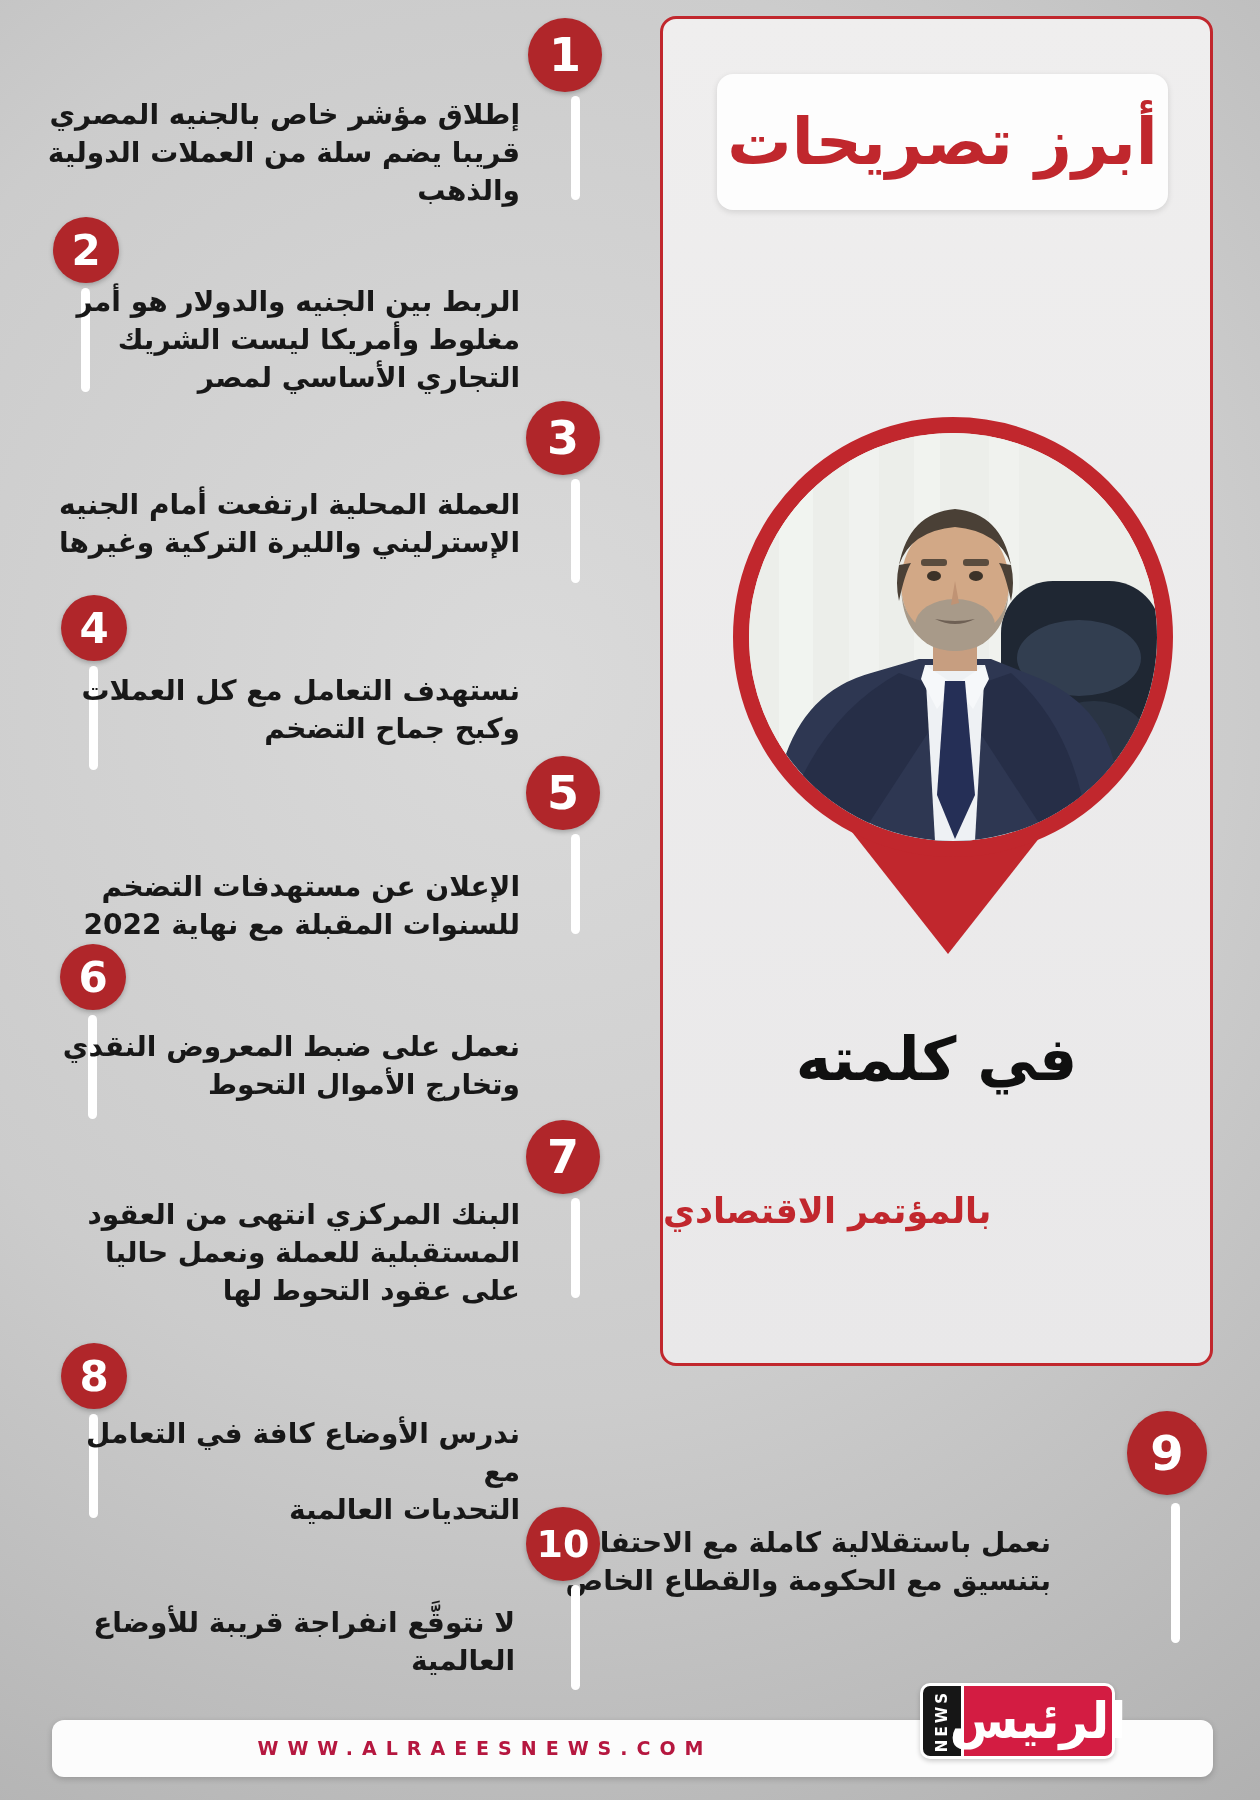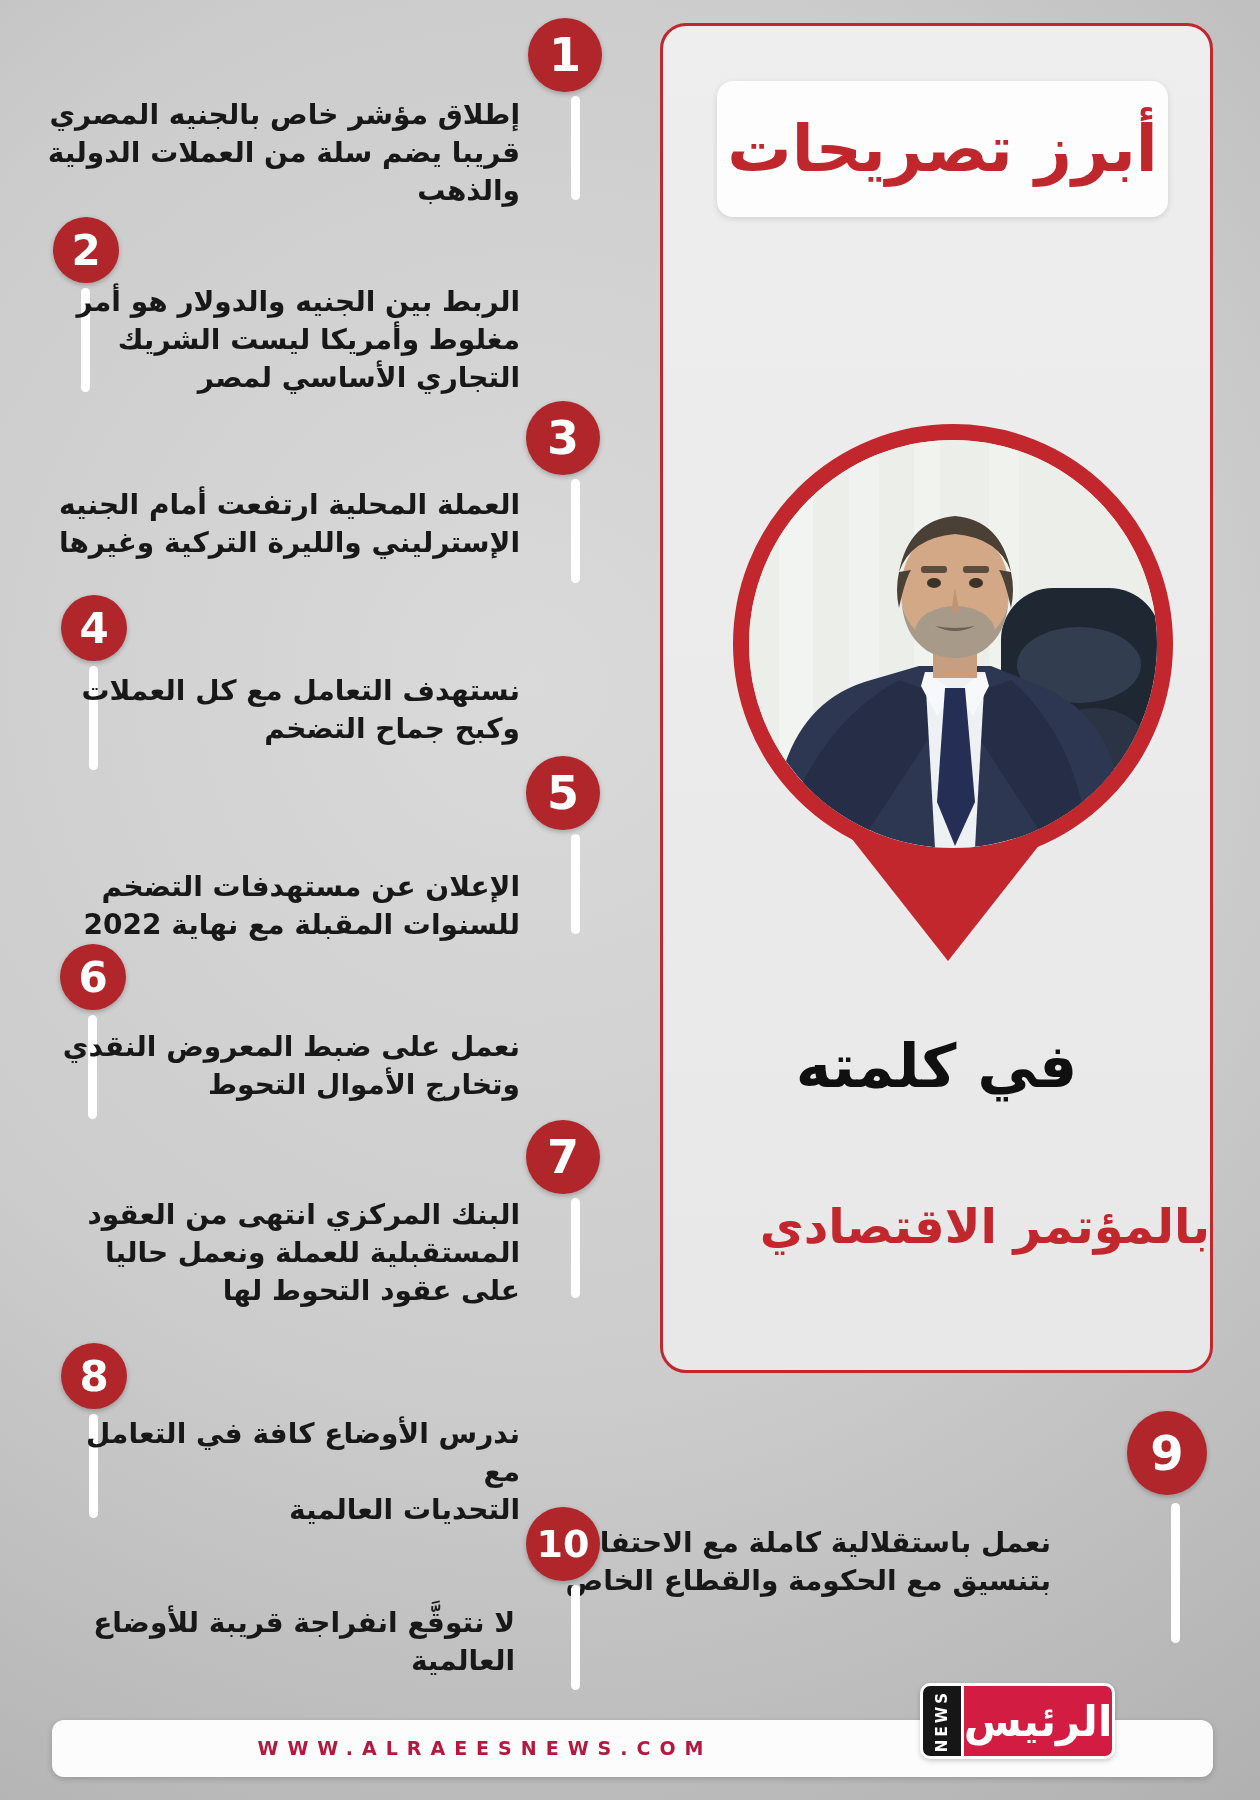--- a/index.html
+++ b/index.html
@@ -16,22 +16,22 @@
   .num-lg{width:74px;height:74px;font-size:46px;}
   .num-sm{width:66px;height:66px;font-size:42px;}
   .pin-line{
     position:absolute;width:9px;background:#ffffff;border-radius:5px;
   }
   .item-text{
     position:absolute;direction:rtl;text-align:right;white-space:pre-line;
     color:#181818;font-weight:bold;font-size:28px;line-height:38px;width:480px;
   }
   .card{
-    position:absolute;left:660px;top:23px;width:547px;height:1344px;
-    border:3px solid #c1272d;border-radius:26px;
+    position:absolute;left:660px;top:16px;width:547px;height:1344px;
+    border:3px solid #c1272d;border-radius:16px;
     background:linear-gradient(180deg,#efeeee 0%,#e9e8e9 100%);
   }
   .title-box{
     position:absolute;left:54px;top:55px;width:451px;height:136px;border-radius:16px;
     background:#fdfdfd;display:flex;align-items:center;justify-content:center;
     color:#c0272d;font-size:64px;font-weight:bold;direction:rtl;
     box-shadow:0 2px 6px rgba(0,0,0,.12);
   }
   .subtitle-box{
     position:absolute;left:54px;top:197px;width:451px;height:136px;border-radius:16px;
@@ -46,22 +46,22 @@
   .pin-circle{
     position:absolute;left:70px;top:398px;width:408px;height:408px;
     border:16px solid #c1272d;border-radius:50%;overflow:hidden;z-index:2;
     background:#eceeea;
   }
   .caption1{
     position:absolute;left:0;top:1005px;width:100%;text-align:center;
     color:#101010;font-size:60px;font-weight:bold;direction:rtl;
   }
   .caption2{
-    position:absolute;left:0;top:1172px;width:100%;text-align:right;
-    color:#c1272d;font-size:48px;font-weight:bold;direction:rtl;
+    position:absolute;left:0;top:1172px;width:100%;text-align:left;
+    color:#c1272d;font-size:35px;font-weight:bold;direction:rtl;
   }
   .footer-bar{
     position:absolute;left:52px;top:1720px;width:1161px;height:57px;border-radius:12px;
     background:#fcfcfc;box-shadow:0 2px 6px rgba(0,0,0,.18);
   }
   .footer-url{
     position:absolute;left:145px;top:1720px;width:680px;height:57px;line-height:57px;
     text-align:center;color:#b5173f;font-size:19px;font-weight:bold;letter-spacing:9px;
   }
   .logo{
@@ -72,21 +72,21 @@
     width:38px;background:#161616;border-radius:7px 0 0 7px;
     display:flex;align-items:center;justify-content:center;
   }
   .logo-news span{
     writing-mode:vertical-rl;transform:rotate(180deg);
     color:#fff;font-size:15px;font-weight:bold;letter-spacing:3px;
   }
   .logo-red{
     width:148px;background:#d31c42;border-radius:0 7px 7px 0;
     display:flex;align-items:center;justify-content:center;
-    color:#fff;font-size:42px;font-weight:bold;direction:rtl;
+    color:#fff;font-size:50px;font-weight:bold;direction:rtl;
   }
 </style>
 </head>
 <body>
 
 <div>
   <div class="num-circle num-lg" style="left:528px;top:18px;">1</div>
   <div class="pin-line" style="left:571px;top:96px;height:104px;"></div>
   <div class="item-text" style="right:740px;top:96px;">إطلاق مؤشر خاص بالجنيه المصري
 قريبا  يضم سلة من العملات الدولية

